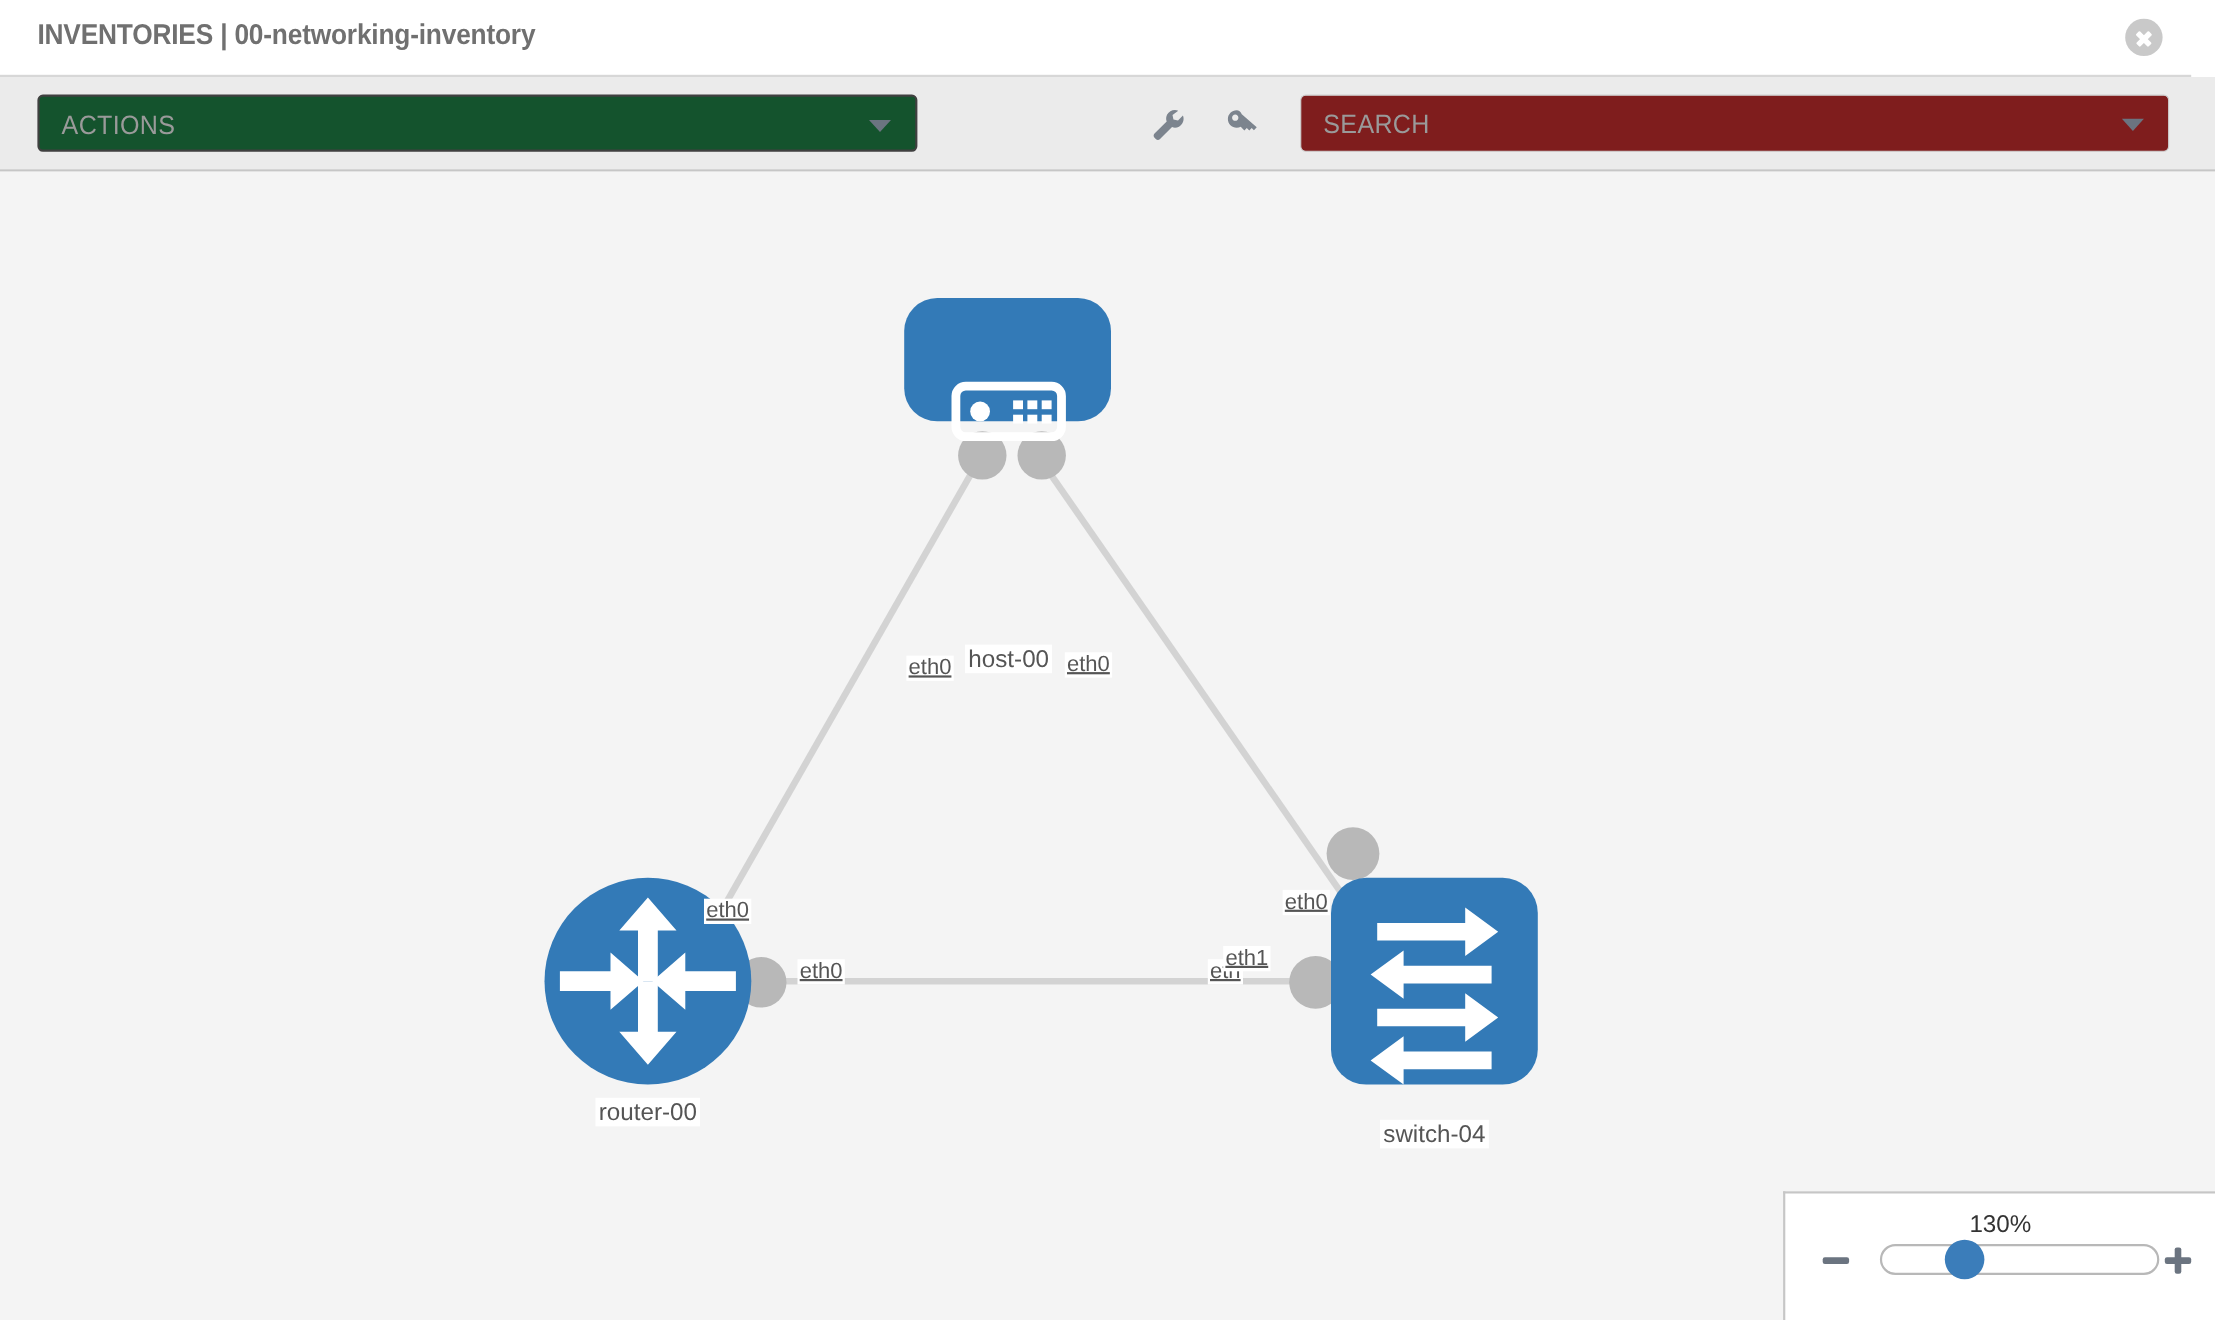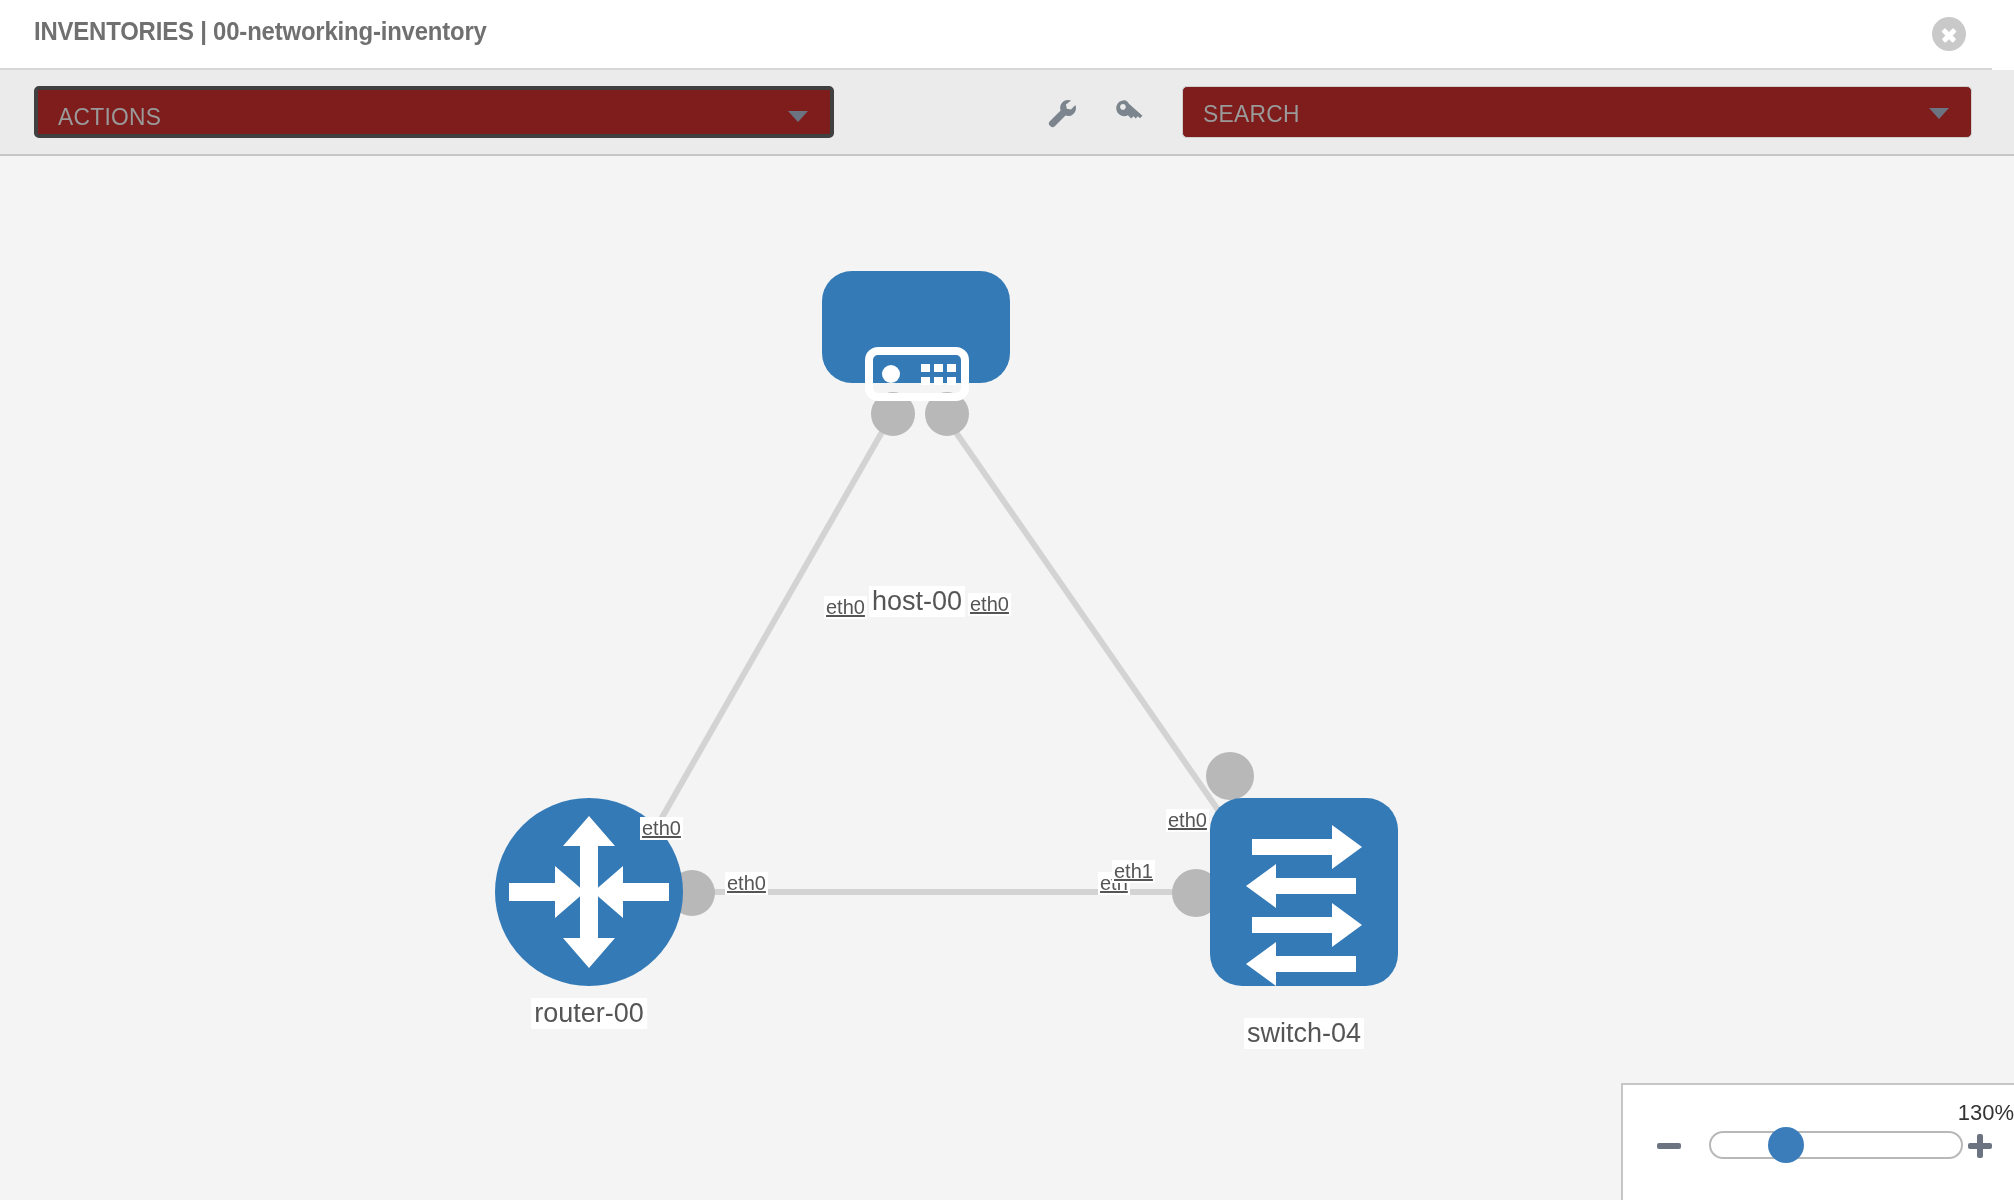--- a/index.html
+++ b/index.html
@@ -71,22 +71,22 @@
     background: #ebebeb;
     border-bottom: 2px solid #c6c6c6;
     box-sizing: border-box;
   }
   .actions-select {
     position: absolute;
     left: 34px;
     top: 16px;
     width: 800px;
     height: 52px;
-    background: #7f1d1d;
-    border: 4px solid #404040;
+    background: #14532d;
+    border: 2px solid #404040;
     border-radius: 5px;
     box-sizing: border-box;
     cursor: pointer;
   }
   .actions-select .label {
     position: absolute;
     left: 20px;
     top: 13px;
     font-size: 24px;
     color: #9a9a9a;
@@ -155,21 +155,21 @@
     height: 1044px;
   }
 
   .edge-line { stroke: #d3d3d3; stroke-width: 6; fill: none; }
   .node-shape { fill: #337ab7; }
   .node-glyph { fill: #ffffff; }
   .connector  { fill: #b8b8b8; }
 
   .node-label {
     position: absolute;
-    font-size: 27px;
+    font-size: 22px;
     color: #555555;
     background: #ffffff;
     white-space: nowrap;
     padding: 0 3px;
     transform: translateX(-50%);
   }
   .iface-label {
     position: absolute;
     font-size: 20px;
     color: #555555;
@@ -189,21 +189,21 @@
     background: #ffffff;
     border: 2px solid #c6c6c6;
     border-right: none;
     border-bottom: none;
     box-sizing: border-box;
   }
   .zoom-value {
     position: absolute;
     left: 0; right: 0;
     top: 15px;
-    text-align: right;
+    text-align: center;
     font-size: 22px;
     color: #333333;
   }
   .zoom-minus, .zoom-plus {
     position: absolute;
     top: 47px;
     width: 28px;
     height: 28px;
     cursor: pointer;
     color: #6b7480;

